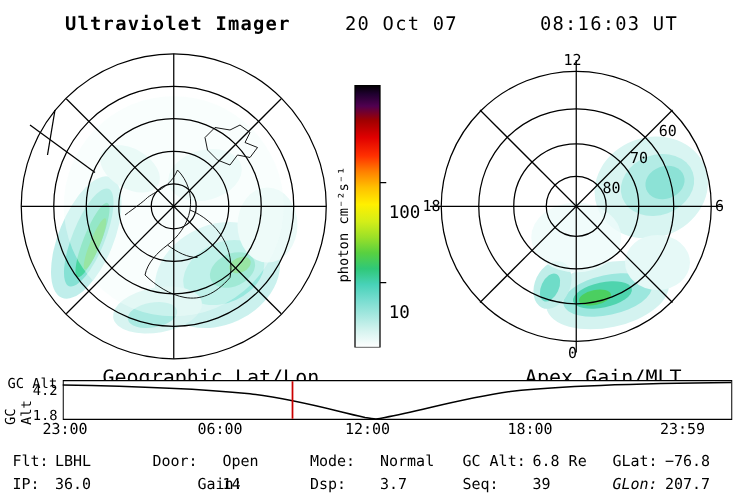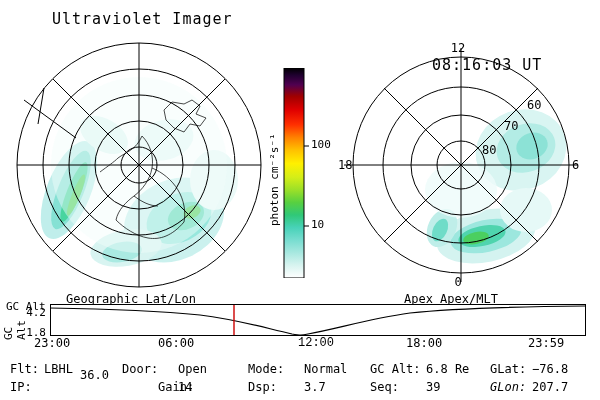--- a/index.html
+++ b/index.html
@@ -8,42 +8,42 @@
     background:#ffffff;
     font-family:"DejaVu Sans Mono","Liberation Mono",monospace;
     color:#000000;
     overflow:hidden;
     position:relative;
   }
   .abs{position:absolute;}
   
   #header{top:8px;left:0;width:600px;height:22px;}
   #header .h{position:absolute;font-size:15px;letter-spacing:1px;white-space:nowrap;}
-  #h-title{left:52px;top:2px;}
+  #h-title{left:52px;top:2px;font-weight:bold;}
   #h-date{left:276px;top:2px;}
-  #h-time{left:432px;top:2px;margin-top:46px;}
+  #h-time{left:432px;top:2px;}
 
   
   #panel-geo{left:14px;top:40px;width:250px;height:250px;}
   #panel-apex{left:336px;top:40px;width:250px;height:250px;}
 
   svg{display:block;}
 
   
   #cbar-wrap{left:278px;top:68px;width:54px;height:210px;}
   #cbar-label{
     left:268px;top:110px;width:18px;height:140px;
     font-size:11px;
     writing-mode:vertical-rl;transform:rotate(180deg);
     text-align:center;white-space:nowrap;
   }
-  .cbtick{position:absolute;font-size:11px;}
-
-  
-  .sublabel{font-size:12px;white-space:nowrap;}
+  .cbtick{position:absolute;font-size:14px;margin-top:24px;}
+
+  
+  .sublabel{font-size:16px;white-space:nowrap;margin-left:16px;}
   #lab-geo{left:66px;top:292px;}
   #lab-apex{left:404px;top:292px;}
 
   
   #tl-axislabels{left:0;top:336px;width:600px;height:16px;}
   #tl-axislabels span{position:absolute;font-size:12px;}
 
   #gcalt-label{left:6px;top:300px;font-size:11px;}
   #gcalt-rot{
     left:2px;top:310px;width:14px;height:30px;font-size:11px;
@@ -53,20 +53,21 @@
 
   
   #footer{left:0;top:362px;width:560px;height:38px;font-size:12px;}
   #footer span{position:absolute;white-space:nowrap;}
 </style>
 </head>
 <body>
 
 <div id="header" class="abs">
   <div id="h-title" class="h">Ultraviolet Imager</div>
+  <div id="h-date" class="h">20 Oct 07</div>
   <div id="h-time" class="h">08:16:03 UT</div>
 </div>
 
 <div id="panel-geo" class="abs">
   <svg width="250" height="250" viewBox="0 0 250 250">
     <defs>
       <clipPath id="geoclip">
           <circle cx="125" cy="125" r="122"></circle>
         </clipPath>
     </defs>
@@ -196,57 +197,57 @@
     <text x="2" y="129" font-size="12" font-family="DejaVu Sans Mono, monospace">18</text>
     <text x="236" y="129" font-size="12" font-family="DejaVu Sans Mono, monospace">6</text>
     <text x="122" y="246" font-size="12" font-family="DejaVu Sans Mono, monospace" text-anchor="middle">0</text>
     <text x="191" y="69" font-size="12" font-family="DejaVu Sans Mono, monospace">60</text>
     <text x="168" y="90" font-size="12" font-family="DejaVu Sans Mono, monospace">70</text>
     <text x="146" y="114" font-size="12" font-family="DejaVu Sans Mono, monospace">80</text>
   </svg>
 </div>
 
 <div id="lab-geo" class="abs sublabel">Geographic Lat/Lon</div>
-<div id="lab-apex" class="abs sublabel">Apex Apex/MLT</div>
+<div id="lab-apex" class="abs sublabel">Apex Gain/MLT</div>
 
 <div id="gcalt-label" class="abs">GC Alt</div>
 <div id="gcalt-rot" class="abs">GC Alt</div>
 <div class="ytick abs" style="left:18px;top:306px;width:28px;">4.2</div>
 <div class="ytick abs" style="left:18px;top:326px;width:28px;">1.8</div>
 
 <div class="abs" id="timeline-plot" style="left:50px;top:304px;width:536px;height:32px;">
   <svg width="536" height="32" viewBox="0 0 536 32">
     <rect x="0.5" y="0.5" width="535" height="31" fill="#ffffff" stroke="#000000" stroke-width="1"></rect>
     <path d="M0,4 C60,5 110,7 150,11 C190,16 215,24 242,30 C250,31.5 252,31.5 258,30 C290,24 318,15 360,9 C410,3.5 480,2.5 535,2" fill="none" stroke="#000000" stroke-width="1.2"></path>
     <line x1="184" y1="1" x2="184" y2="31" stroke="#cc0000" stroke-width="1.4"></line>
   </svg>
 </div>
 
 <div id="tl-axislabels" class="abs">
   <span style="left:34px;">23:00</span>
   <span style="left:158px;">06:00</span>
-  <span style="left:298px;font-family:Liberation Mono, monospace;">12:00</span>
+  <span style="left:276px;">12:00</span>
   <span style="left:406px;">18:00</span>
   <span style="left:528px;">23:59</span>
 </div>
 
 <div id="footer" class="abs">
   <span style="left:10px;top:0;">Flt:</span>
   <span style="left:44px;top:0;">LBHL</span>
   <span style="left:122px;top:0;text-align:center;">Door:</span>
   <span style="left:178px;top:0;">Open</span>
   <span style="left:248px;top:0;">Mode:</span>
   <span style="left:304px;top:0;">Normal</span>
   <span style="left:370px;top:0;">GC Alt:</span>
   <span style="left:426px;top:0;">6.8 Re</span>
   <span style="left:490px;top:0;">GLat:</span>
   <span style="left:532px;top:0;">−76.8</span>
 
   <span style="left:10px;top:18px;">IP:</span>
-  <span style="left:44px;top:6px;margin-left:36px;">36.0</span>
+  <span style="left:44px;top:18px;">36.0</span>
   <span style="left:122px;top:18px;margin-left:36px;">Gain:</span>
   <span style="left:178px;top:18px;">14</span>
   <span style="left:248px;top:18px;">Dsp:</span>
   <span style="left:304px;top:18px;">3.7</span>
   <span style="left:370px;top:18px;">Seq:</span>
   <span style="left:426px;top:18px;">39</span>
   <span style="left:490px;top:18px;font-style:italic;">GLon:</span>
   <span style="left:532px;top:18px;">207.7</span>
 </div>
 

